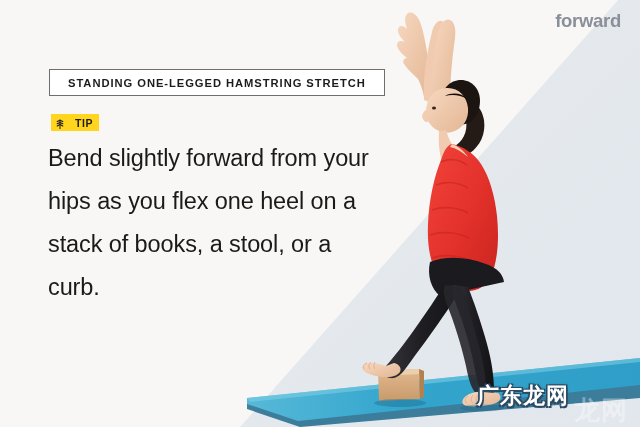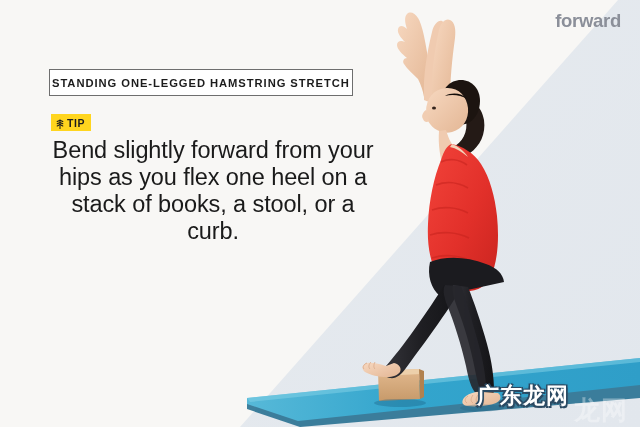--- a/index.html
+++ b/index.html
@@ -41,41 +41,41 @@
   .title-box {
     position: absolute;
     left: 49px;
     top: 69px;
     height: 27px;
     box-sizing: border-box;
     border: 1.5px solid #6e6e6e;
     background: #ffffff;
     display: flex;
     align-items: center;
-    padding: 0 2px;
+    padding: 0 18px;
   }
   .title-box .title-text {
     font-size: 11.2px;
     font-weight: bold;
     letter-spacing: 0.95px;
     color: #1c1c1c;
     white-space: nowrap;
     font-family: "Liberation Sans", sans-serif;
   }
 
   
   .tip-badge {
     position: absolute;
     left: 51px;
     top: 114px;
     height: 17px;
     background: #ffd51e;
     display: flex;
     align-items: center;
-    gap: 2px;
+    gap: 10px;
     padding: 0 6px 0 4px;
     box-sizing: border-box;
   }
   .tip-badge .tip-icon {
     display: block;
     width: 10px;
     height: 11px;
     line-height: 1;
   }
   .tip-badge .tip-label {
@@ -85,25 +85,24 @@
     color: #1c1c1c;
   }
 
   
   .tip-body {
     position: absolute;
     left: 48px;
     top: 137px;
     width: 330px;
     font-size: 23.5px;
-    line-height: 27px;
+    line-height: 43px;
     color: #1a1a1a;
     font-weight: normal;
     letter-spacing: -0.1px;
-    text-align: center;
   }
 
   
   .logo {
     position: absolute;
     right: 19px;
     top: 10px;
     font-size: 18.5px;
     font-weight: bold;
     color: #8b8f99;

